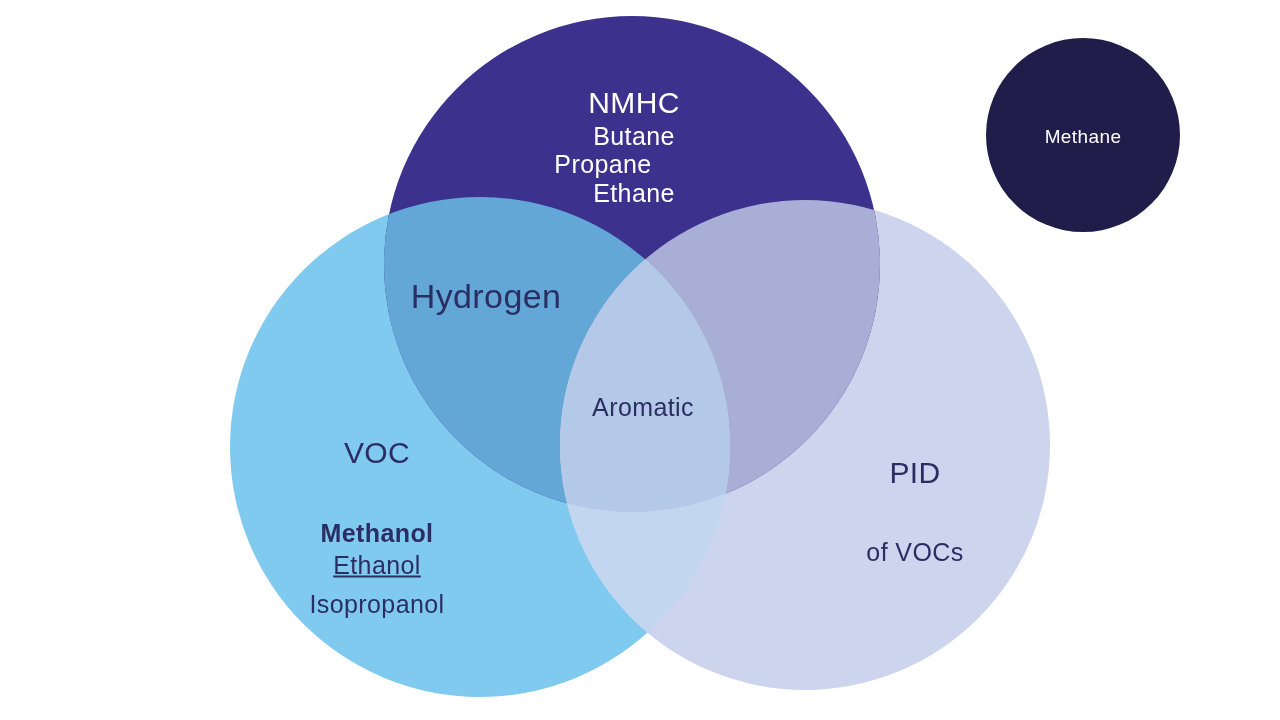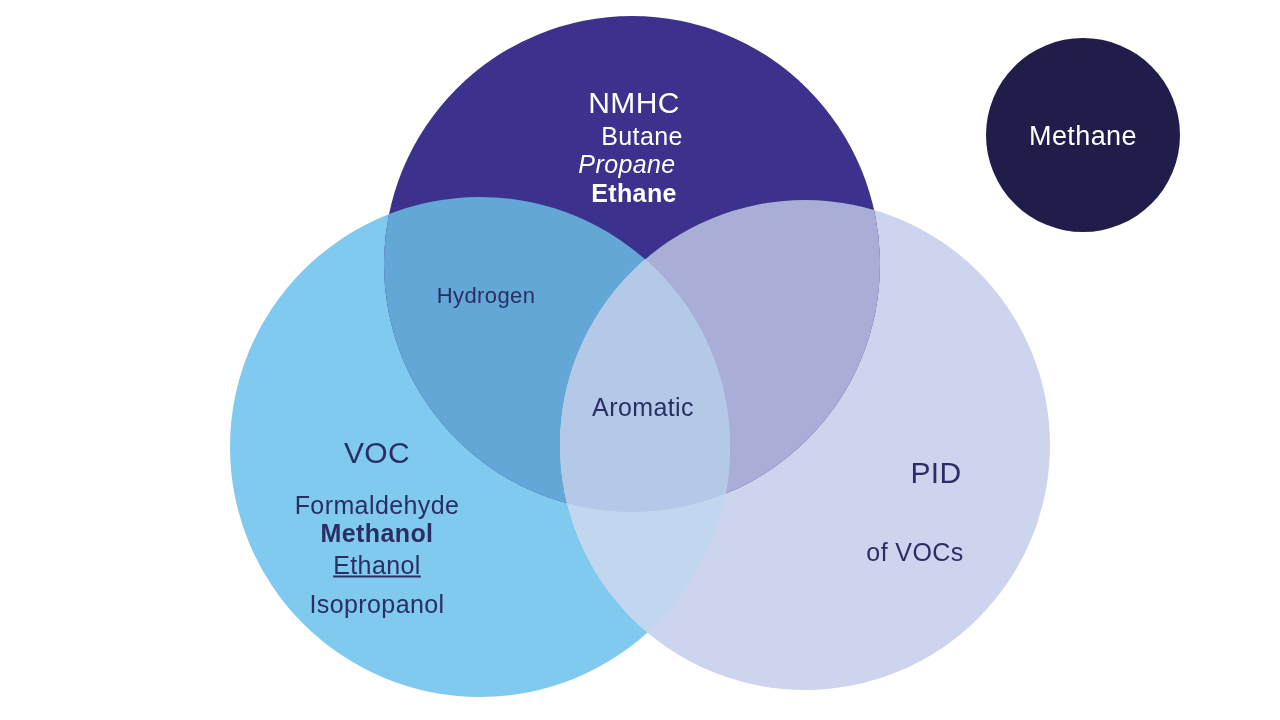--- a/index.html
+++ b/index.html
@@ -25,22 +25,22 @@
   .label {
     position: absolute;
     transform: translate(-50%, -50%);
     white-space: nowrap;
     color: var(--navy, #2b2e63);
     letter-spacing: 0.4px;
     line-height: 1;
   }
   .h1 { font-size: 30px; }
   .item { font-size: 25px; }
-  .mid { font-size: 22px; }
-  .methane { font-size: 27px; }
+  .mid { font-size: 34px; }
+  .methane { font-size: 19px; }
   .white { color: #ffffff; }
 </style>
 </head>
 <body>
 
 <div class="stage">
 
   <svg class="venn-svg" width="1280" height="720" viewBox="0 0 1280 720">
     <defs>
       <clipPath id="clipVOC">
@@ -71,32 +71,31 @@
     <g clip-path="url(#clipNMHC)">
       <g clip-path="url(#clipPID)">
         <circle cx="480" cy="447" r="250" fill="#b4c8e8"></circle>
       </g>
     </g>
 
     <circle cx="1083" cy="135" r="97" fill="#211d4a"></circle>
   </svg>
 
   <div class="label h1 white" style="left:634px; top:103px;">NMHC</div>
-  <div class="label item white" style="left:634px; top:136px;margin-left:8px;">Butane</div>
-  <div class="label item white" style="left:627px; top:164px;font-style:italic;">Propane</div>
-  <div class="label item white" style="left:634px; top:193px;font-weight:bold;">Ethane</div>
+  <div class="label item white" style="left:634px; top:136px;">Butane</div>
+  <div class="label item white" style="left:603px; top:164px;">Propane</div>
+  <div class="label item white" style="left:634px; top:193px;">Ethane</div>
 
   <div class="label methane white" style="left:1083px; top:136px;">Methane</div>
 
   <div class="label mid" style="left:486px; top:296px;">Hydrogen</div>
 
   <div class="label item" style="left:643px; top:407px;">Aromatic</div>
 
   <div class="label h1" style="left:377px; top:453px;">VOC</div>
-  <div class="label item" style="left:377px; top:505px;">Formaldehyde</div>
   <div class="label item" style="left:377px; top:533px;font-weight:bold;">Methanol</div>
   <div class="label item" style="left:377px; top:565px;text-decoration:underline;">Ethanol</div>
   <div class="label item" style="left:377px; top:590px;margin-top:14px;">Isopropanol</div>
 
-  <div class="label h1" style="left:936px; top:473px;">PID</div>
+  <div class="label h1" style="left:915px; top:473px;">PID</div>
   <div class="label item" style="left:915px; top:532px;margin-top:20px;">of VOCs</div>
 
 </div>
 
 </body></html>

